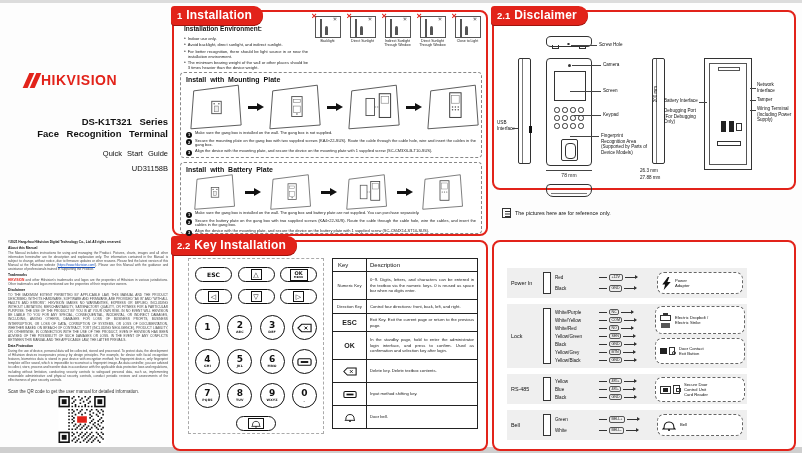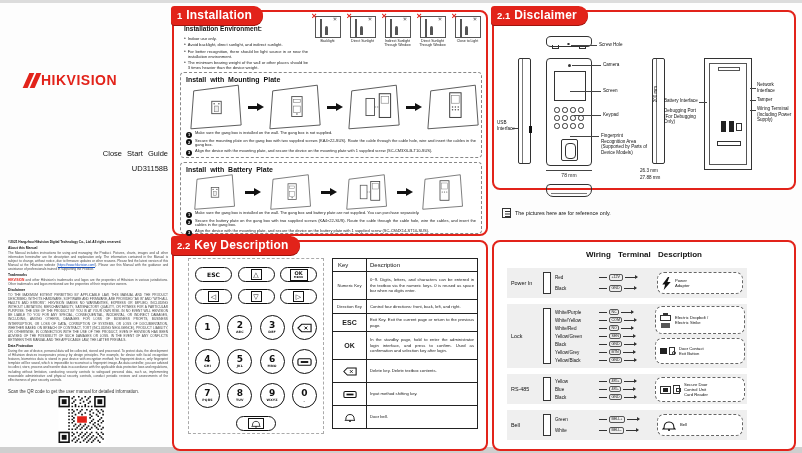--- a/index.html
+++ b/index.html
@@ -161,21 +161,25 @@
 
 <div class="page">
   <div class="scanstrip-top"></div>
   <div class="scanstrip-bottom"></div>
 
   <div class="logo">
     <span class="slash"></span>
     <span class="slash s2"></span>
     <span class="brand">HIKVISION</span>
   </div>
-  <div class="cover-sub">Close Start Guide</div>
+  <div class="cover-title">
+    <div>DS-K1T321 Series</div>
+    <div>Face Recognition Terminal</div>
+  </div>
+  <div class="cover-sub">Quick Start Guide</div>
   <div class="cover-code">UD31158B</div>
 
   <div class="legal">
     <p class="cpy">©2021 Hangzhou Hikvision Digital Technology Co., Ltd. All rights reserved.</p>
     <h6>About this Manual</h6>
     <p><span>The Manual includes instructions for using and managing the Product. Pictures, charts, images and all other information hereinafter are for description and explanation only. The information contained in the Manual is subject to change, without notice, due to firmware updates or other reasons. Please find the latest version of this Manual at the Hikvision website (</span><a href="#">https://www.hikvision.com/</a><span>). Please use this Manual with the guidance and assistance of professionals trained in supporting the Product.</span></p>
     <h6>Trademarks</h6>
     <p><span class="minibrand">HIKVISION</span><span> and other Hikvision's trademarks and logos are the properties of Hikvision in various jurisdictions. Other trademarks and logos mentioned are the properties of their respective owners.</span></p>
     <h6>Disclaimer</h6>
     <p>TO THE MAXIMUM EXTENT PERMITTED BY APPLICABLE LAW, THIS MANUAL AND THE PRODUCT DESCRIBED, WITH ITS HARDWARE, SOFTWARE AND FIRMWARE, ARE PROVIDED "AS IS" AND "WITH ALL FAULTS AND ERRORS". HIKVISION MAKES NO WARRANTIES, EXPRESS OR IMPLIED, INCLUDING WITHOUT LIMITATION, MERCHANTABILITY, SATISFACTORY QUALITY, OR FITNESS FOR A PARTICULAR PURPOSE. THE USE OF THE PRODUCT BY YOU IS AT YOUR OWN RISK. IN NO EVENT WILL HIKVISION BE LIABLE TO YOU FOR ANY SPECIAL, CONSEQUENTIAL, INCIDENTAL, OR INDIRECT DAMAGES, INCLUDING, AMONG OTHERS, DAMAGES FOR LOSS OF BUSINESS PROFITS, BUSINESS INTERRUPTION, OR LOSS OF DATA, CORRUPTION OF SYSTEMS, OR LOSS OF DOCUMENTATION, WHETHER BASED ON BREACH OF CONTRACT, TORT (INCLUDING NEGLIGENCE), PRODUCT LIABILITY, OR OTHERWISE, IN CONNECTION WITH THE USE OF THE PRODUCT, EVEN IF HIKVISION HAS BEEN ADVISED OF THE POSSIBILITY OF SUCH DAMAGES OR LOSS. IN THE EVENT OF ANY CONFLICTS BETWEEN THIS MANUAL AND THE APPLICABLE LAW, THE LATTER PREVAILS.</p>
@@ -476,21 +480,21 @@
 
     <div class="noteline">
       <span class="noteicon"></span>
       <span class="notetext">The pictures here are for reference only.</span>
     </div>
   </div>
 
   <div class="panel p22">
     <div class="badge">
       <span class="bnum">2.2</span>
-      <span class="blabel">Key Description</span>
+      <span class="blabel">Key Installation</span>
     </div>
 
     <div class="kpad">
       <div class="krow r1">
         <div class="kpill">
             <span class="ktxt">ESC</span>
           </div>
         <div class="kpill">
             <span class="inner">△</span>
           </div>
@@ -623,21 +627,20 @@
                 <path d="M2 9 Q2 3 7 3 Q12 3 12 9 L13 10 H1 Z" fill="none" stroke="#111" stroke-width="1.1"></path>
                 <circle cx="7" cy="11" r="1" fill="#111"></circle>
               </svg></td>
         <td class="dc">Door bell.</td>
       </tr>
     </tbody>
       </table>
   </div>
 
   <div class="panel p31">
-    <div class="wiring-title">Wiring Terminal Description</div>
 
     <div class="wgroup g-power">
       <div class="gname">Power In</div>
       <div class="gblock" style="top:4px; height:22px;"></div>
       <div class="wirelist" style="top:4px;">
 
           <div class="wire h11">
             <span class="wcolor">Red</span>
             <span class="wl"></span>
             <span class="wtag">+12V</span>

